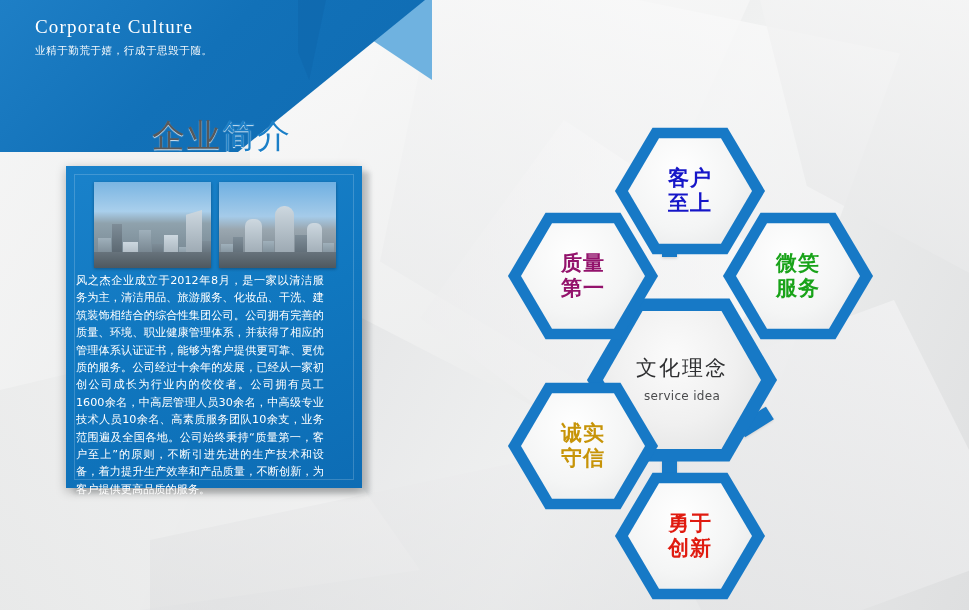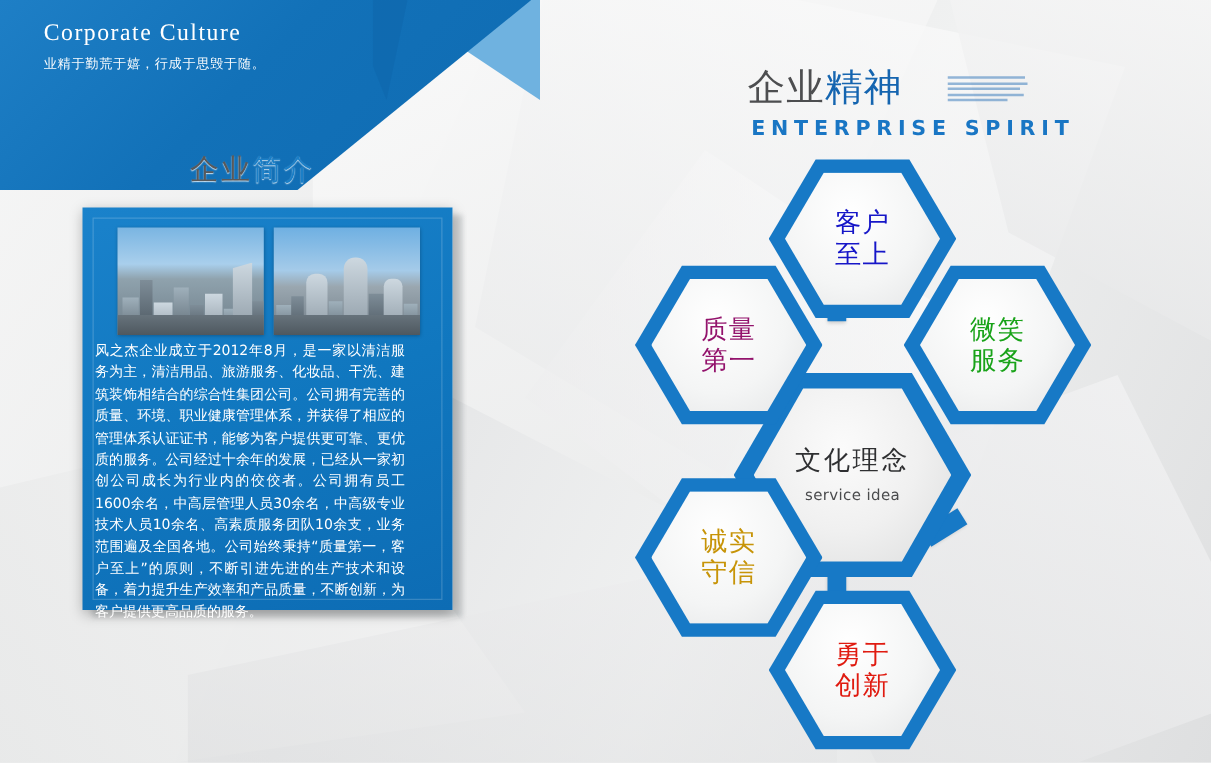--- a/index.html
+++ b/index.html
@@ -49,21 +49,21 @@
     background:#0e66ac;clip-path:polygon(0 0,100% 0,40% 100%,0 65%);opacity:.55;}
 
   .hdr-text{position:absolute;left:35px;top:14px;width:300px;color:#fff;}
   .hdr-cn{font-size:40px;line-height:48px;letter-spacing:4px;font-weight:400;
     text-shadow:0 1px 2px rgba(0,0,0,.18);}
   .hdr-en{font-family:"Liberation Serif","DejaVu Serif",serif;font-size:19px;
     letter-spacing:1.2px;line-height:24px;margin-top:1px;}
   .hdr-sub{font-size:10.5px;letter-spacing:.6px;margin-top:5px;opacity:.97;}
 
   
-  .intro-title{position:absolute;left:152px;top:116px;font-size:23px;
+  .intro-title{position:absolute;left:152px;top:116px;font-size:33px;
     letter-spacing:2px;line-height:40px;white-space:nowrap;}
   .intro-title .t-dark{color:#58595b;text-shadow:0 1px 1px rgba(255,255,255,.85);}
   .intro-title .t-blue{color:#1b7fc7;text-shadow:0 1px 1px rgba(255,255,255,.85);}
 
   
   .card-shadow{position:absolute;left:74px;top:172px;width:296px;height:322px;
     background:rgba(120,125,130,.28);filter:blur(2px);}
   .card{position:absolute;left:66px;top:166px;width:296px;height:322px;
     background:linear-gradient(160deg,#1a82cb 0%,#1077bf 50%,#0d6cb4 100%);
     box-shadow:0 3px 10px rgba(0,0,0,.28);}
@@ -105,21 +105,21 @@
   .comb{position:absolute;left:495px;top:115px;width:474px;height:495px;}
   .hexwrap{position:absolute;width:150px;height:132px;}
   .hex{position:absolute;inset:0;
     clip-path:polygon(25% 2%,75% 2%,100% 50%,75% 98%,25% 98%,0 50%);
     background:#1779c6;box-shadow:0 2px 5px rgba(0,0,0,.22);}
   .hex-in{position:absolute;left:13px;top:11px;right:13px;bottom:11px;
     clip-path:polygon(25% 2%,75% 2%,100% 50%,75% 98%,25% 98%,0 50%);
     background:radial-gradient(ellipse at 42% 32%,#ffffff 0%,#f4f5f5 55%,#e3e4e5 100%);
     display:flex;flex-direction:column;align-items:center;justify-content:center;}
   .hex-in span{display:block;font-size:21px;line-height:25px;letter-spacing:1px;
-    font-weight:400;text-align:center;}
+    font-weight:700;text-align:center;}
   .center-hex .hex-in{background:radial-gradient(ellipse at 45% 35%,#fbfbfb 0%,#f0f0f0 50%,#dcdddd 100%);}
   .center-hex .c-cn{font-size:21px;line-height:26px;color:#2f3032;letter-spacing:2px;font-weight:400;}
   .center-hex .c-en{font-size:12px;line-height:18px;color:#4a4b4d;margin-top:6px;letter-spacing:.3px;}
 
   .link{position:absolute;background:#1779c6;box-shadow:0 1px 3px rgba(0,0,0,.18);}
   .lnk-v{width:15px;height:30px;}
   .lnk-d{width:15px;height:34px;}
 
   
   .c-blue{color:#1616c8;}
@@ -184,33 +184,20 @@
         <div class="bld dark" style="left:76px; width:12px; height:33px;"></div>
         <div class="bld lite" style="left:88px; width:15px; height:45px;
              border-radius:6px 6px 0 0;"></div>
         <div class="bld" style="left:104px;width:11px; height:25px;"></div>
         <div class="ground"></div>
       </div>
     </div>
   </div>
   <div class="body-text">风之杰企业成立于2012年8月，是一家以清洁服务为主，清洁用品、旅游服务、化妆品、干洗、建筑装饰相结合的综合性集团公司。公司拥有完善的质量、环境、职业健康管理体系，并获得了相应的管理体系认证证书，能够为客户提供更可靠、更优质的服务。公司经过十余年的发展，已经从一家初创公司成长为行业内的佼佼者。公司拥有员工 1600余名，中高层管理人员30余名，中高级专业技术人员10余名、高素质服务团队10余支，业务范围遍及全国各地。公司始终秉持“质量第一，客户至上”的原则，不断引进先进的生产技术和设备，着力提升生产效率和产品质量，不断创新，为客户提供更高品质的服务。</div>
 
-  <div class="spirit">
-    <div class="spirit-cn">
-      <span class="s-dark">企业</span><span class="s-blue">精神</span>
-    </div>
-    <div class="spirit-deco">
-      <i></i>
-        <i></i>
-        <i></i>
-        <i></i>
-        <i></i>
-    </div>
-    <div class="spirit-en">ENTERPRISE SPIRIT</div>
-  </div>
 
   <div class="comb">
 
     <div class="link lnk-v" style="left:167px;top:112px;"></div>
     <div class="link lnk-d" style="left:83px;top:157px;transform:rotate(58deg);"></div>
     <div class="link lnk-d" style="left:253px;top:157px;transform:rotate(-58deg);"></div>
     <div class="link lnk-d" style="left:83px;top:290px;transform:rotate(-58deg);"></div>
     <div class="link lnk-d" style="left:253px;top:290px;transform:rotate(58deg);"></div>
     <div class="link lnk-v" style="left:167px;top:335px;"></div>
 

